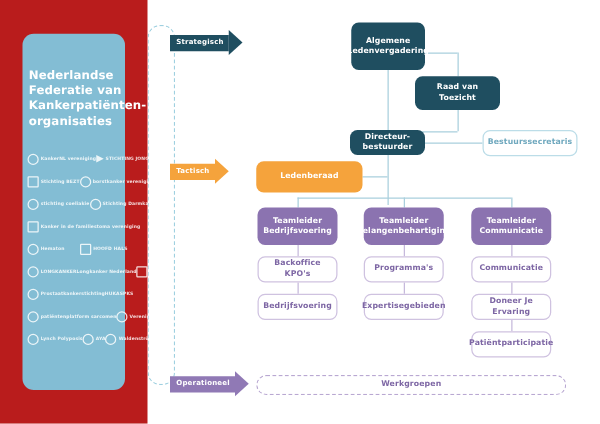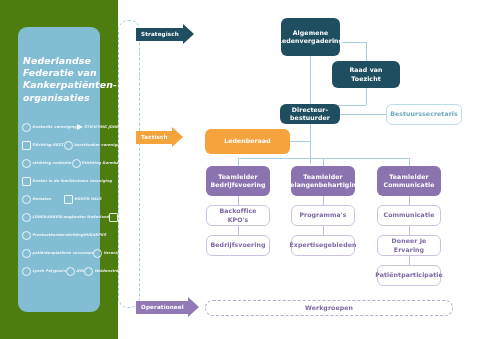--- a/index.html
+++ b/index.html
@@ -8,22 +8,21 @@
     background:#ffffff;
     font-family:"DejaVu Sans","Liberation Sans",sans-serif;
     overflow:hidden;
     position:relative;
   }
   #root{position:relative;width:480px;height:339px;}
 
   
   .sidebar{
     position:absolute;left:0;top:0;width:118px;height:339px;
-    background:#4d7c0f;
-    font-style:italic;
+    background:#b91c1c;
   }
   .sidebar-panel{
     position:absolute;left:18px;top:27px;width:82px;height:285px;
     background:#83bdd4;border-radius:9px;
   }
   .brand-title{
     position:absolute;left:23px;top:55px;width:78px;
     color:#ffffff;font-size:9.4px;line-height:12.2px;font-weight:bold;
     letter-spacing:.1px;
   }

